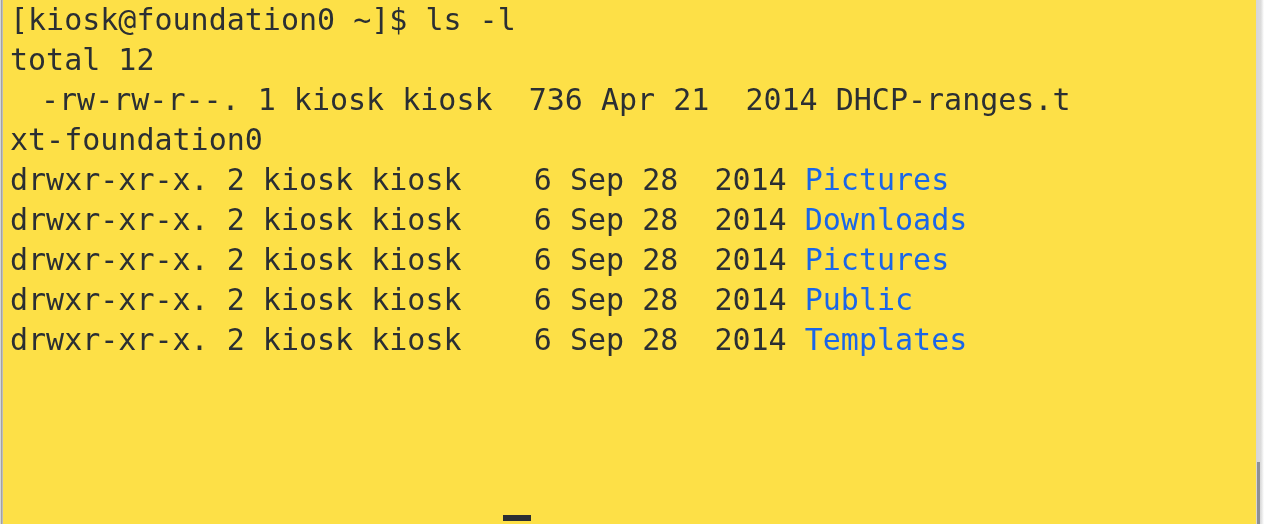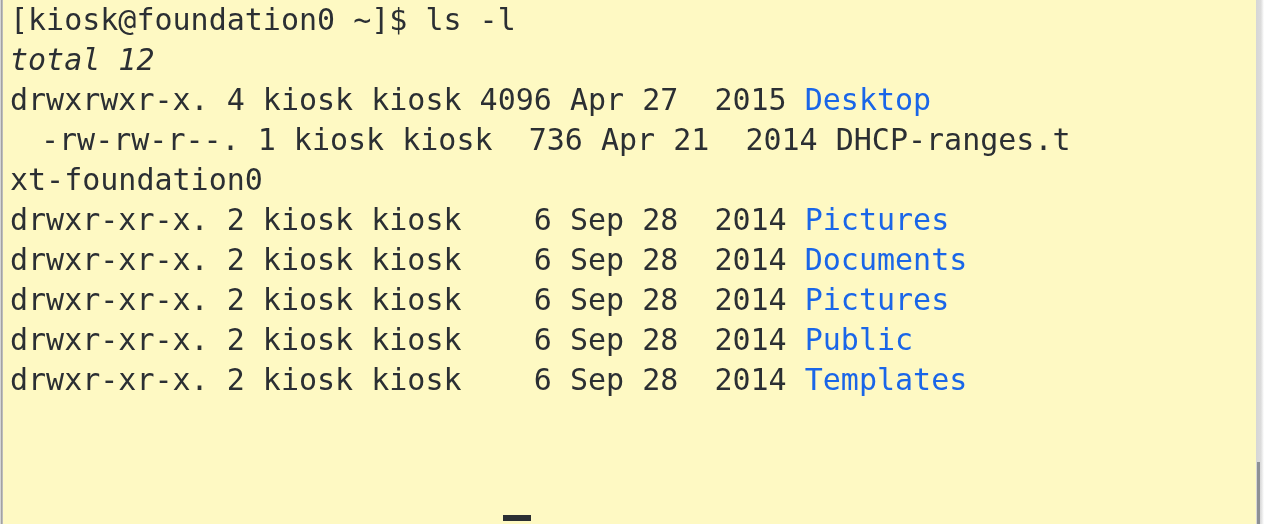--- a/index.html
+++ b/index.html
@@ -69,32 +69,31 @@
     left: 503px;
     top: 515px;
     width: 28px;
     height: 6px;
     background: #2b2f33;
   }
 </style>
 </head>
 <body>
 
-<div id="terminal-window" style="background: #fef9c3;">
+<div id="terminal-window" style="background: #fde047;">
 
   <div id="left-border"></div>
 
   <div id="screen">
       <div class="term-line"><span class="seg plain" style="color: rgb(43, 47, 51);">[kiosk@foundation0 ~]$ ls -l</span></div>
-      <div class="term-line"><span class="seg plain" style="color: rgb(43, 47, 51); font-style: italic;">total 12</span></div>
-      <div class="term-line"><span class="seg plain" style="color: rgb(43, 47, 51);">drwxrwxr-x. 4 kiosk kiosk 4096 Apr 27  2015 </span><span class="seg dir" style="color: rgb(26, 102, 232);">Desktop</span></div>
+      <div class="term-line"><span class="seg plain" style="color: rgb(43, 47, 51);">total 12</span></div>
       <div class="term-line"><span class="seg plain" style="color: rgb(43, 47, 51); margin-left: 31px;">-rw-rw-r--. 1 kiosk kiosk  736 Apr 21  2014 DHCP-ranges.t</span></div>
       <div class="term-line"><span class="seg plain" style="color: rgb(43, 47, 51);">xt-foundation0</span></div>
       <div class="term-line"><span class="seg plain" style="color: rgb(43, 47, 51);">drwxr-xr-x. 2 kiosk kiosk    6 Sep 28  2014 </span><span class="seg dir" style="color: rgb(26, 102, 232);">Pictures</span></div>
-      <div class="term-line"><span class="seg plain" style="color: rgb(43, 47, 51);">drwxr-xr-x. 2 kiosk kiosk    6 Sep 28  2014 </span><span class="seg dir" style="color: rgb(26, 102, 232);">Documents</span></div>
+      <div class="term-line"><span class="seg plain" style="color: rgb(43, 47, 51);">drwxr-xr-x. 2 kiosk kiosk    6 Sep 28  2014 </span><span class="seg dir" style="color: rgb(26, 102, 232);">Downloads</span></div>
       <div class="term-line"><span class="seg plain" style="color: rgb(43, 47, 51);">drwxr-xr-x. 2 kiosk kiosk    6 Sep 28  2014 </span><span class="seg dir" style="color: rgb(26, 102, 232);">Pictures</span></div>
       <div class="term-line"><span class="seg plain" style="color: rgb(43, 47, 51);">drwxr-xr-x. 2 kiosk kiosk    6 Sep 28  2014 </span><span class="seg dir" style="color: rgb(26, 102, 232); text-align: center;">Public</span></div>
       <div class="term-line"><span class="seg plain" style="color: rgb(43, 47, 51);">drwxr-xr-x. 2 kiosk kiosk    6 Sep 28  2014 </span><span class="seg dir" style="color: rgb(26, 102, 232);">Templates</span></div>
     </div>
 
   <div id="cursor-block" style="background: rgb(43, 47, 51);"></div>
 
   <div id="right-border"></div>
   <div id="scrollbar-thumb" style="background: rgb(141, 144, 149);"></div>
 

